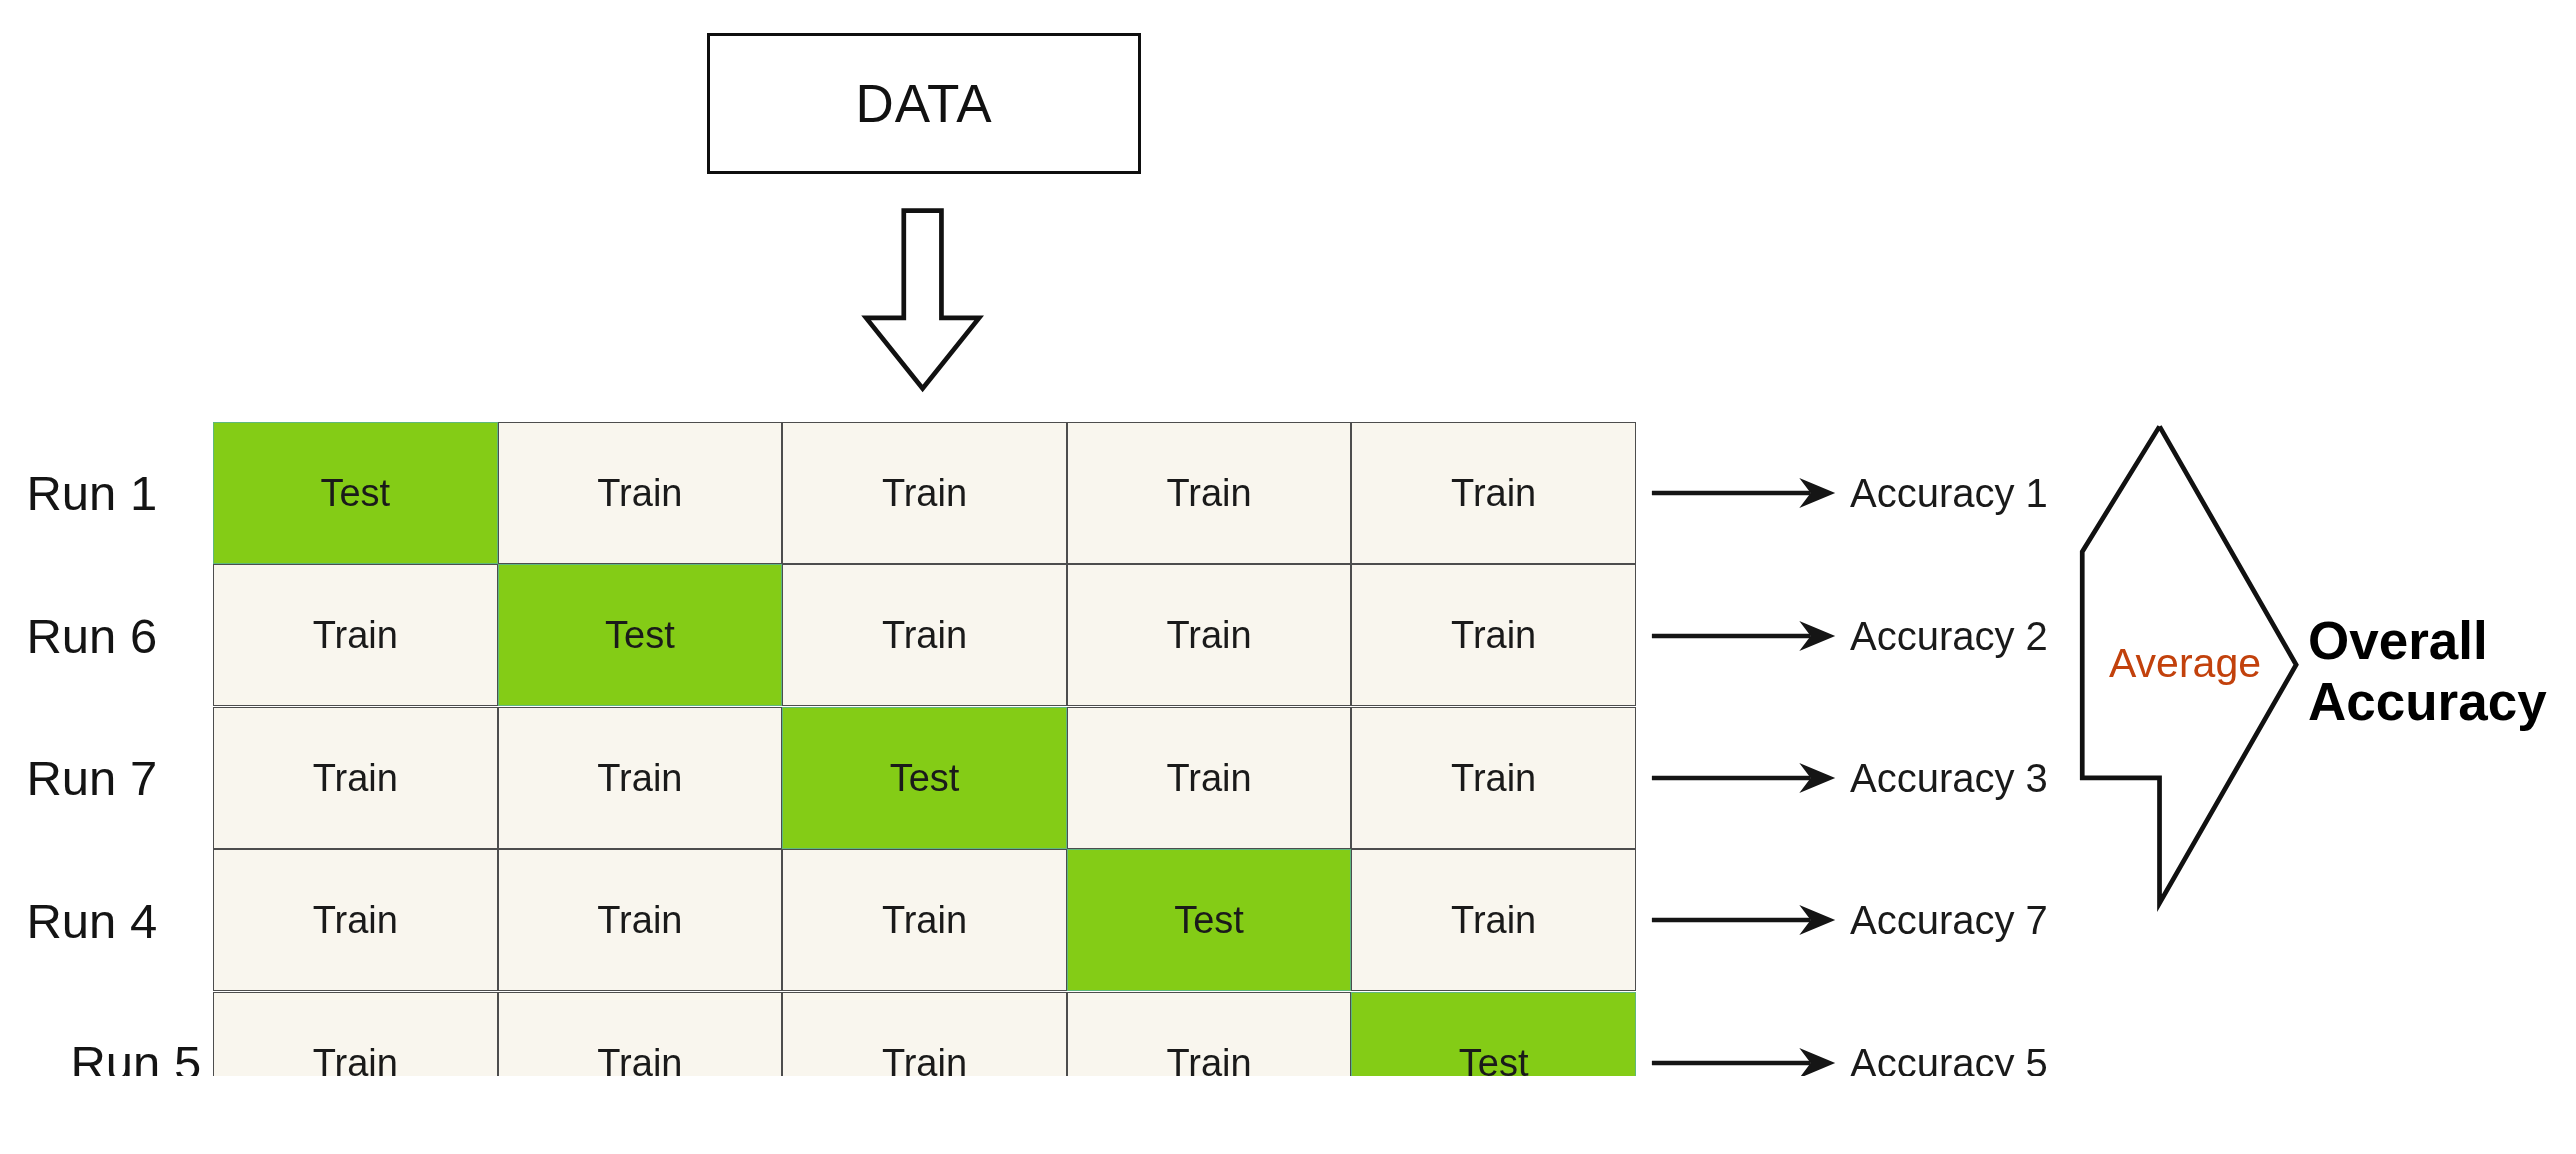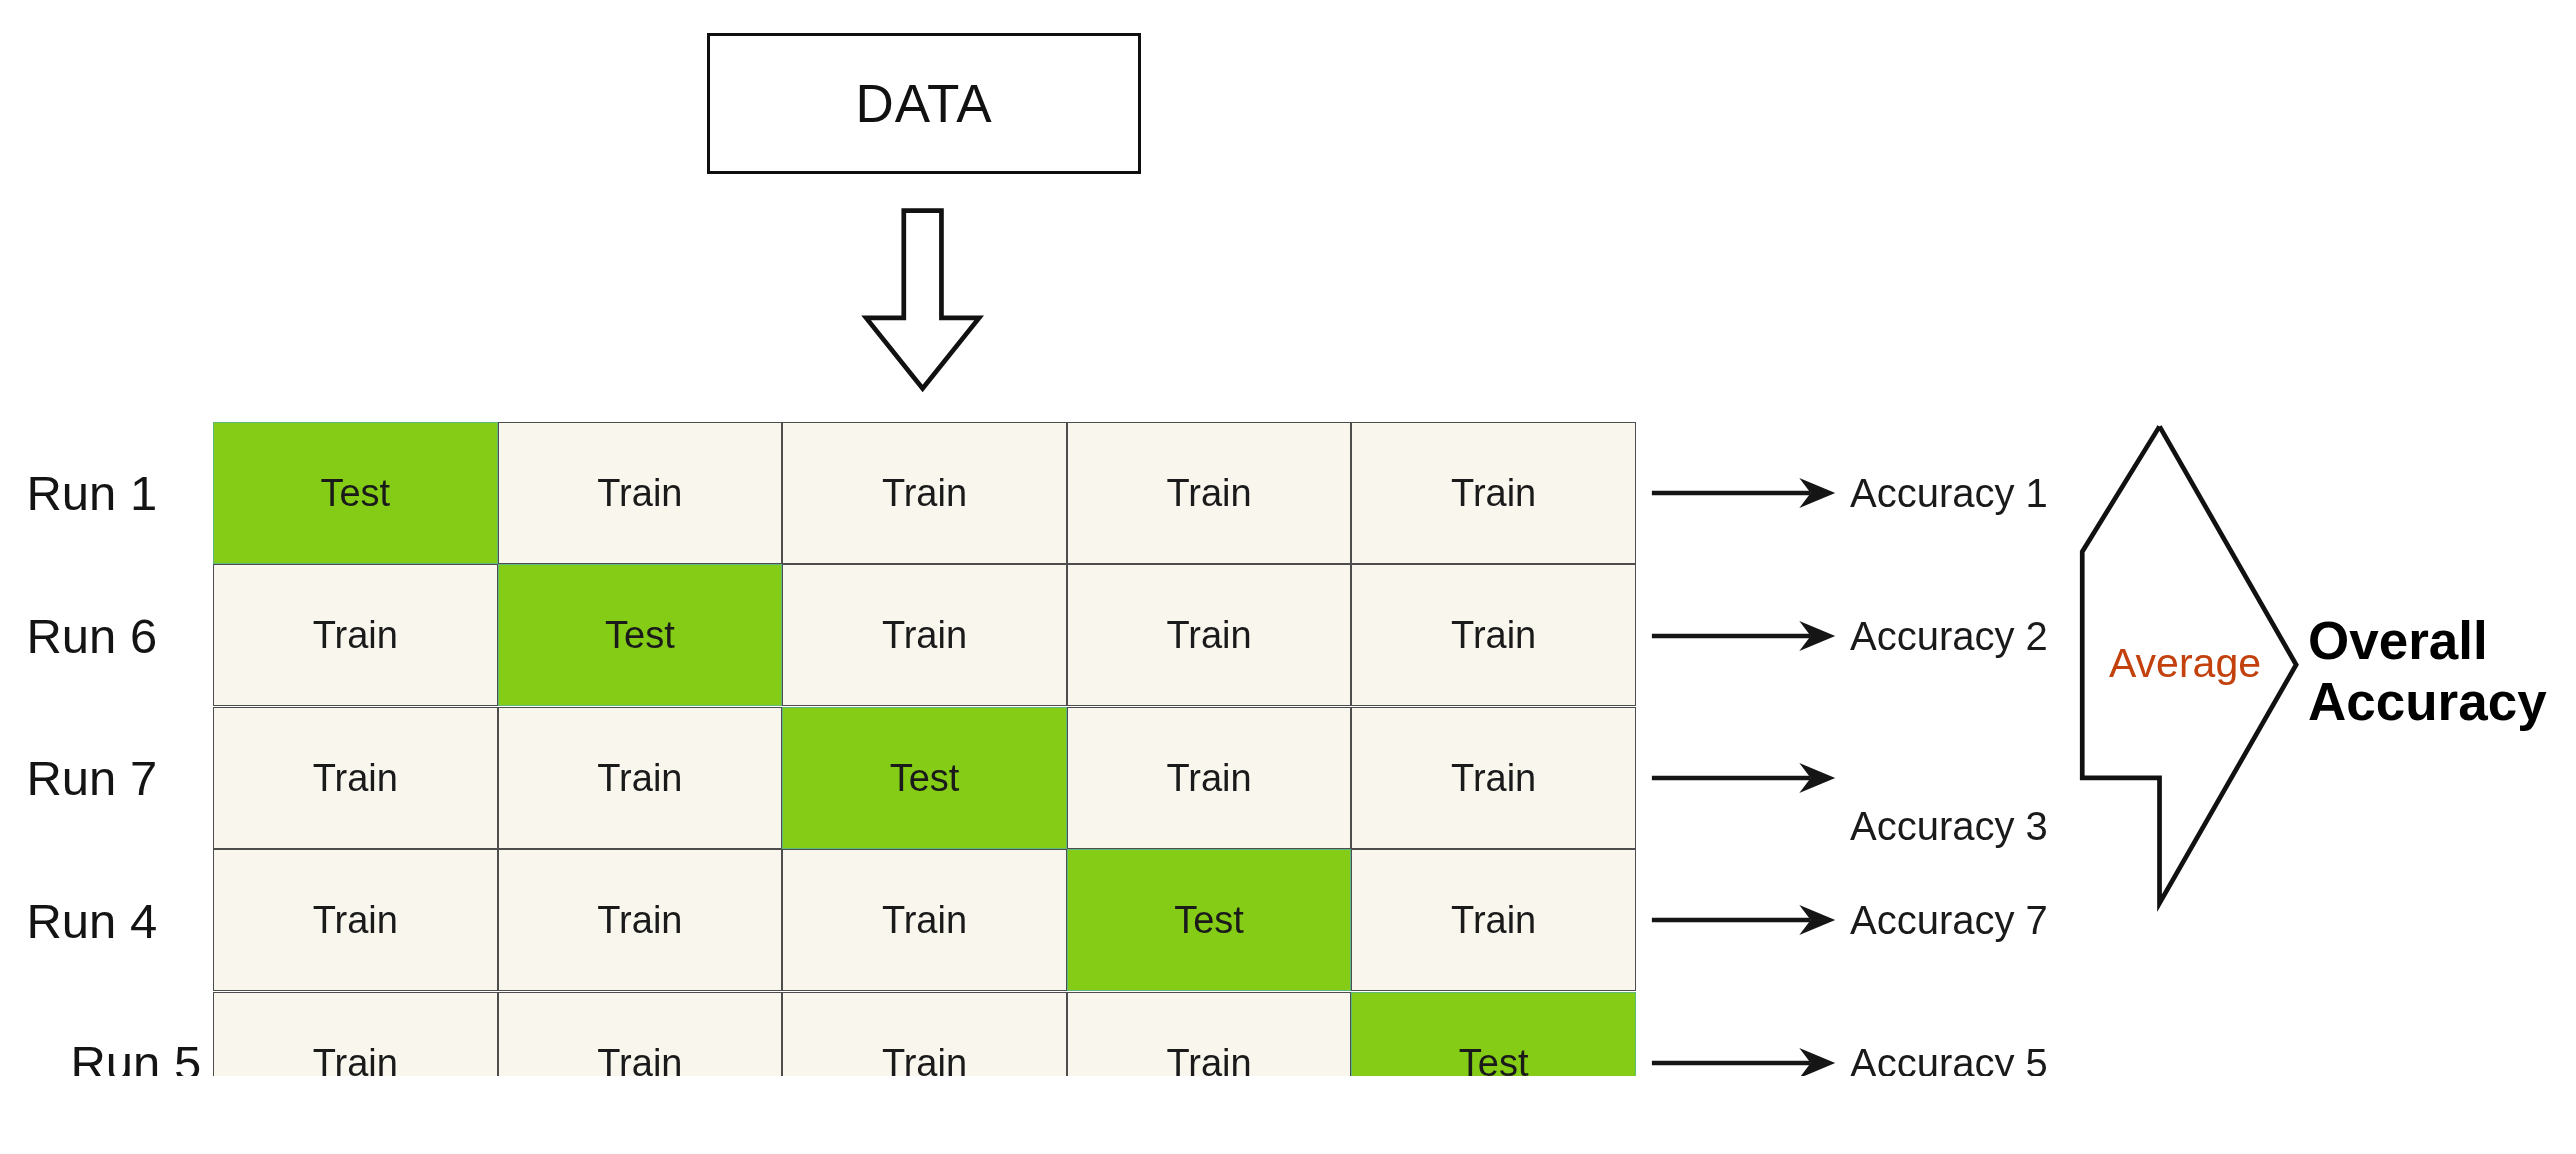--- a/index.html
+++ b/index.html
@@ -227,21 +227,21 @@
     <line x1="2" y1="20" x2="170" y2="20" stroke="#151515" stroke-width="5"></line>
     <polygon points="196,20 158,4 170,20 158,36" fill="#151515"></polygon>
   </svg>
   <svg class="acc-arrow" style="top:1044px;" viewBox="0 0 200 40" xmlns="http://www.w3.org/2000/svg">
     <line x1="2" y1="20" x2="170" y2="20" stroke="#151515" stroke-width="5"></line>
     <polygon points="196,20 158,4 170,20 158,36" fill="#151515"></polygon>
   </svg>
 
   <div class="acc-label" style="top:474px;">Accuracy 1</div>
   <div class="acc-label" style="top:617px;">Accuracy 2</div>
-  <div class="acc-label" style="top:759px;margin-top:48px;">Accuracy 3</div>
+  <div class="acc-label" style="top:759px;">Accuracy 3</div>
   <div class="acc-label" style="top:901px;">Accuracy 7</div>
   <div class="acc-label" style="top:1044px;">Accuracy 5</div>
 
   <svg id="avg-brace" viewBox="0 0 260 540" xmlns="http://www.w3.org/2000/svg">
     <polyline points="95,12 13,145 13,385 95,385 95,518 240,265 95,12" fill="none" stroke="#111111" stroke-width="5" stroke-linejoin="miter"></polyline>
   </svg>
   <div id="avg-label">Average</div>
 
   <div id="overall-accuracy">
     <span class="oa-line" id="oa-line-1">Overall</span>

